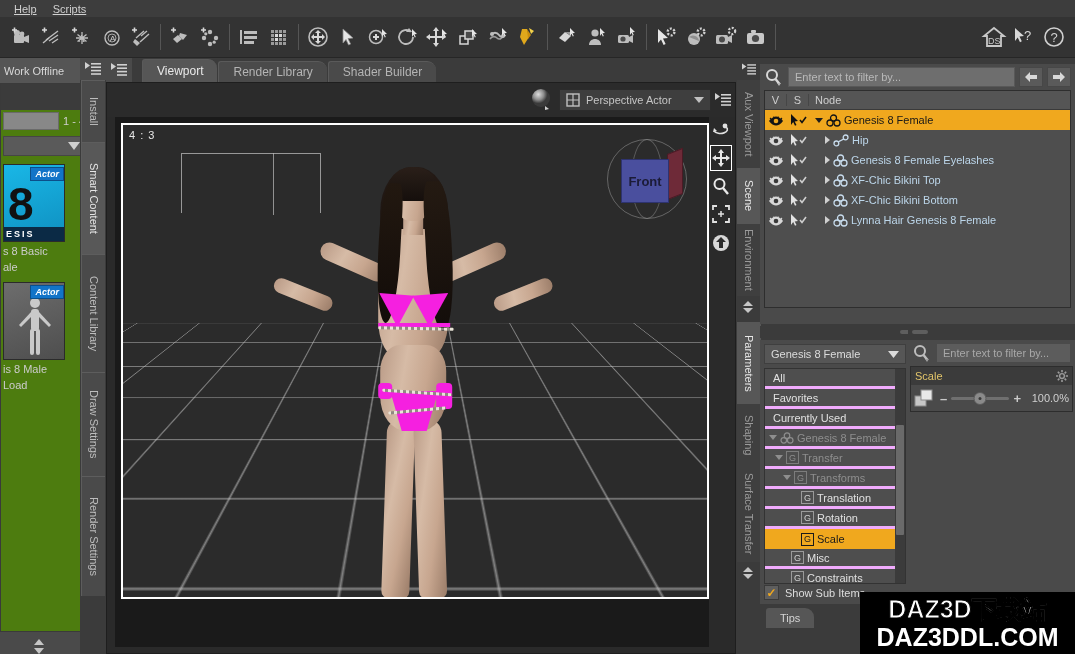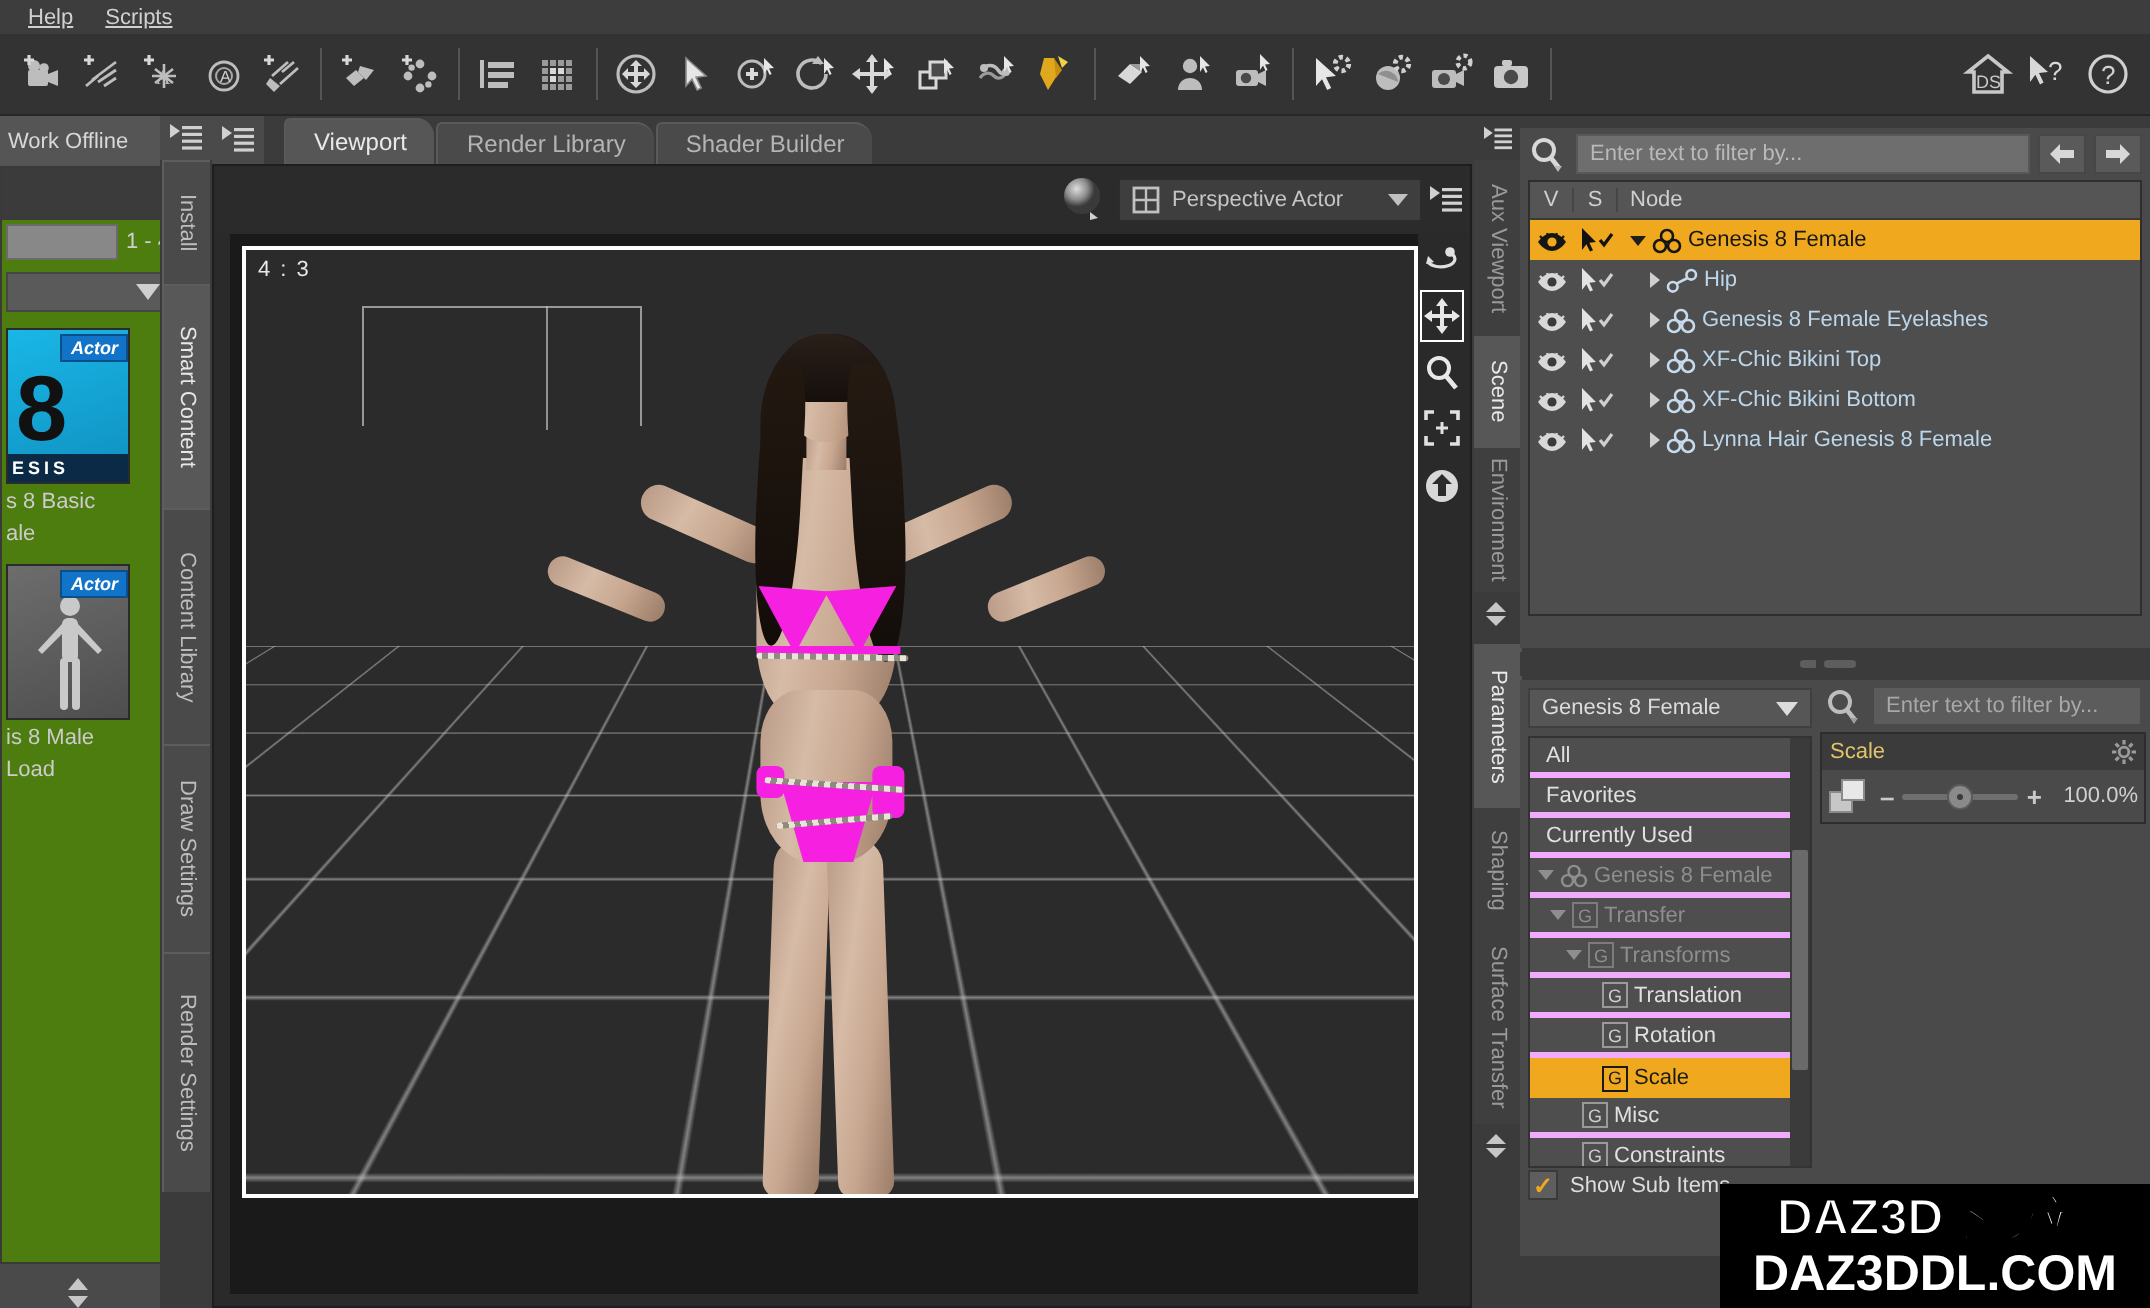--- a/index.html
+++ b/index.html
@@ -745,20 +745,28 @@
 
     <div class="vp-canvas">
       <div class="vp-inner">
         <div class="ratio-label">4 : 3</div>
         <div class="floor">
           <div class="grid-persp"></div>
         </div>
         <div class="wall-lines"></div>
         <div class="wall-lines2"></div>
 
+        <div class="viewcube">
+          <div class="orbit-ring"></div>
+          <div class="orbit-ring2"></div>
+          <div class="cube-side"></div>
+          <div class="cube-face">
+            <span>Front</span>
+          </div>
+        </div>
 
         <div class="figure">
           <div class="f-hair-back"></div>
           <div class="f-arm-l skin"></div>
           <div class="f-arm-l2 skin"></div>
           <div class="f-arm-r skin"></div>
           <div class="f-arm-r2 skin"></div>
           <div class="f-leg-l skin"></div>
           <div class="f-leg-r skin"></div>
           <div class="f-torso skin"></div>
@@ -1144,20 +1152,25 @@
       <div class="scroll-v" style="right:0; top:0; bottom:0;">
         <div class="scroll-thumb" style="top:56px; height:110px"></div>
       </div>
     </div>
 
     <div class="subitems">
       <span class="chk">✓</span>
       <span>Show Sub Items</span>
     </div>
 
+    <div class="tips-bar">
+      <div class="tips-tab">
+        <span>Tips</span>
+      </div>
+    </div>
   </div>
 
   <div class="scale-panel">
     <div class="sp-filter">
       <span>
         <svg width="20" height="18" viewBox="0 0 20 18">
             <circle cx="8" cy="7" r="5" fill="none" stroke="#bdbdbd" stroke-width="2"></circle>
             <path d="M11.5 11l4 5" stroke="#bdbdbd" stroke-width="2.4"></path>
             <path d="M13 15l4 0-2 3z" fill="#9d9d9d"></path>
           </svg>

